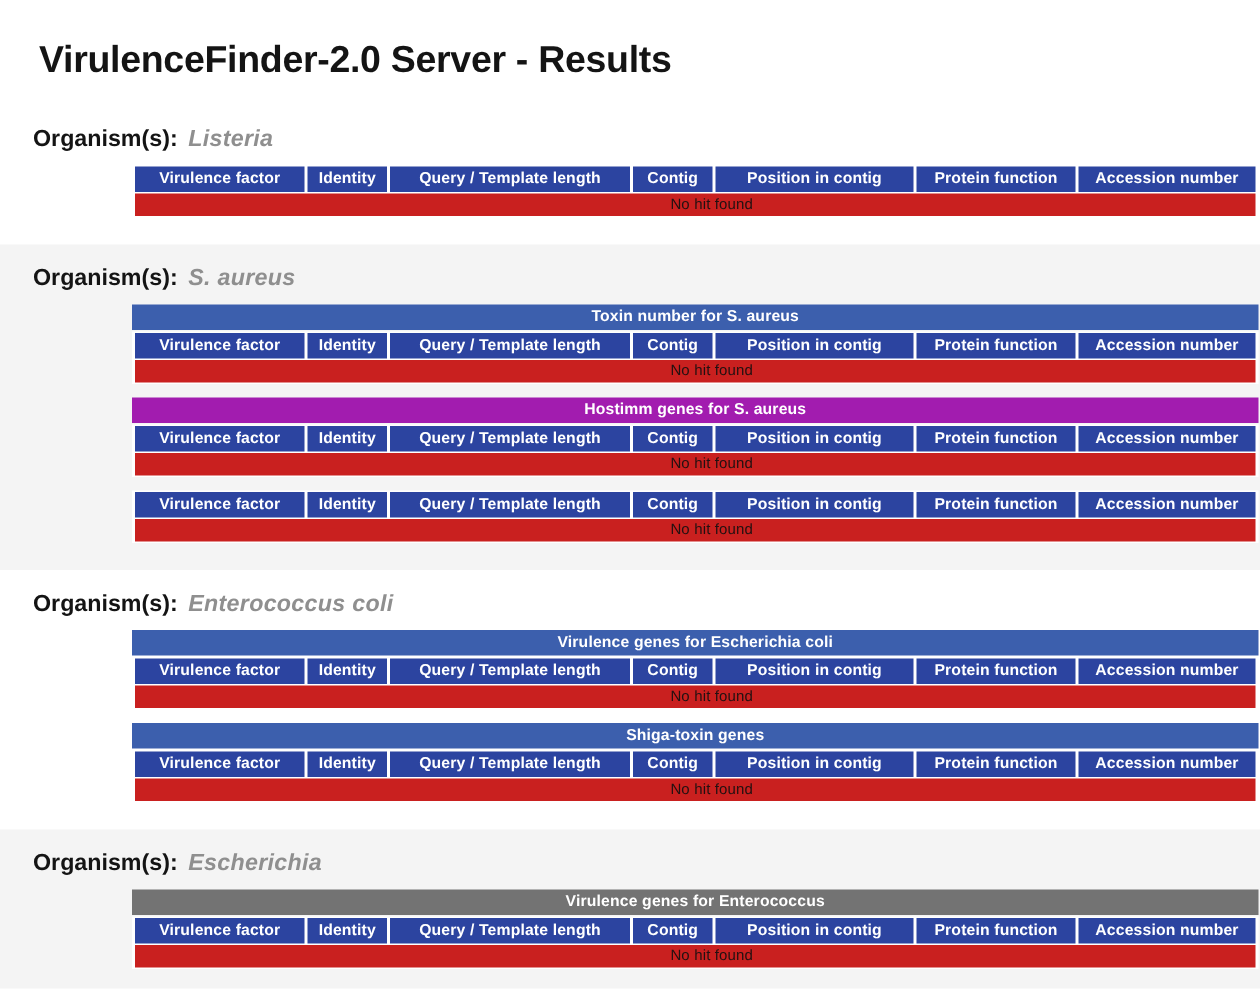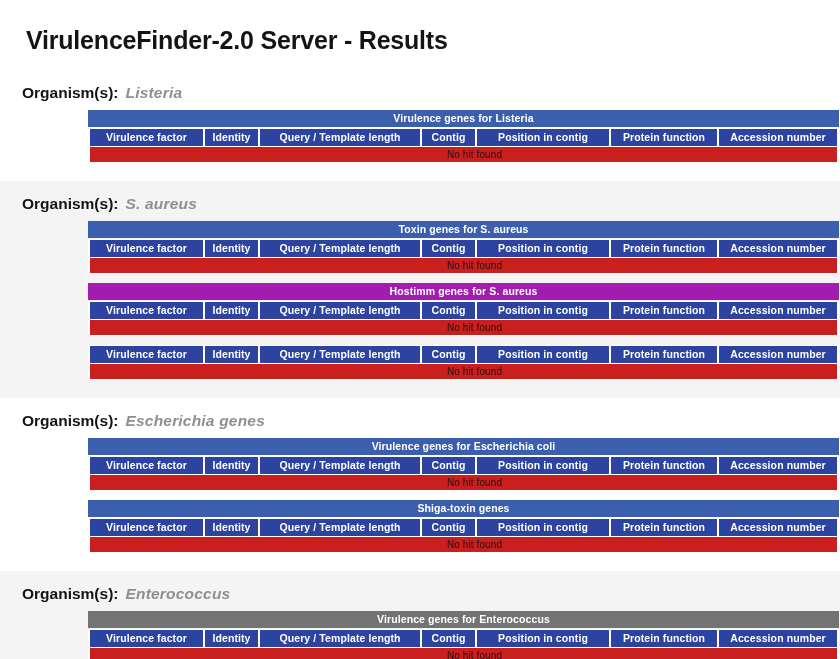--- a/index.html
+++ b/index.html
@@ -122,21 +122,20 @@
           <table class="result-table">
             <colgroup>
               <col class="col-vf">
               <col class="col-id">
               <col class="col-qtl">
               <col class="col-contig">
               <col class="col-pos">
               <col class="col-pf">
               <col class="col-acc">
             </colgroup>
-            <caption style="background: rgb(60, 95, 173);">Virulence genes for Listeria</caption>
             <thead>
               <tr>
                 <th style="background: rgb(44, 68, 160);">Virulence factor</th>
                 <th style="background: rgb(44, 68, 160);">Identity</th>
                 <th style="background: rgb(44, 68, 160);">Query / Template length</th>
                 <th style="background: rgb(44, 68, 160);">Contig</th>
                 <th style="background: rgb(44, 68, 160);">Position in contig</th>
                 <th style="background: rgb(44, 68, 160);">Protein function</th>
                 <th style="background: rgb(44, 68, 160);">Accession number</th>
               </tr>
@@ -155,21 +154,21 @@
           <table class="result-table">
             <colgroup>
               <col class="col-vf">
               <col class="col-id">
               <col class="col-qtl">
               <col class="col-contig">
               <col class="col-pos">
               <col class="col-pf">
               <col class="col-acc">
             </colgroup>
-            <caption style="background: rgb(60, 95, 173);">Toxin genes for S. aureus</caption>
+            <caption style="background: rgb(60, 95, 173);">Toxin number for S. aureus</caption>
             <thead>
               <tr>
                 <th style="background: rgb(44, 68, 160);">Virulence factor</th>
                 <th style="background: rgb(44, 68, 160);">Identity</th>
                 <th style="background: rgb(44, 68, 160);">Query / Template length</th>
                 <th style="background: rgb(44, 68, 160);">Contig</th>
                 <th style="background: rgb(44, 68, 160);">Position in contig</th>
                 <th style="background: rgb(44, 68, 160);">Protein function</th>
                 <th style="background: rgb(44, 68, 160);">Accession number</th>
               </tr>
@@ -235,21 +234,21 @@
             </thead>
             <tbody>
               <tr>
                 <td class="nohit" colspan="7" style="background: rgb(201, 32, 31);">No hit found</td>
               </tr>
             </tbody>
           </table>
         </div>
       </div>
       <div class="organism-section plain">
-        <div class="organism-line"><span>Organism(s):</span><span class="organism-name" style="color: rgb(143, 143, 143);">Escherichia genes</span></div>
+        <div class="organism-line"><span>Organism(s):</span><span class="organism-name" style="color: rgb(143, 143, 143);">Enterococcus coli</span></div>
         <div class="table-wrap">
           <table class="result-table">
             <colgroup>
               <col class="col-vf">
               <col class="col-id">
               <col class="col-qtl">
               <col class="col-contig">
               <col class="col-pos">
               <col class="col-pf">
               <col class="col-acc">
@@ -298,21 +297,21 @@
             </thead>
             <tbody>
               <tr>
                 <td class="nohit" colspan="7" style="background: rgb(201, 32, 31);">No hit found</td>
               </tr>
             </tbody>
           </table>
         </div>
       </div>
       <div class="organism-section shaded" style="background: rgb(244, 244, 244);">
-        <div class="organism-line"><span>Organism(s):</span><span class="organism-name" style="color: rgb(143, 143, 143);">Enterococcus</span></div>
+        <div class="organism-line"><span>Organism(s):</span><span class="organism-name" style="color: rgb(143, 143, 143);">Escherichia</span></div>
         <div class="table-wrap">
           <table class="result-table">
             <colgroup>
               <col class="col-vf">
               <col class="col-id">
               <col class="col-qtl">
               <col class="col-contig">
               <col class="col-pos">
               <col class="col-pf">
               <col class="col-acc">

